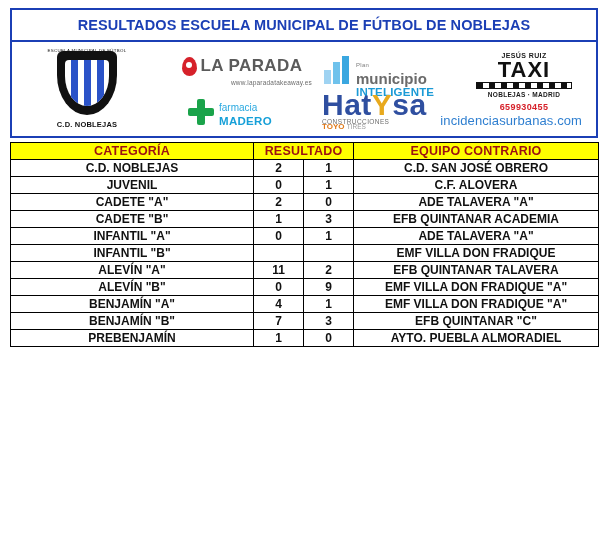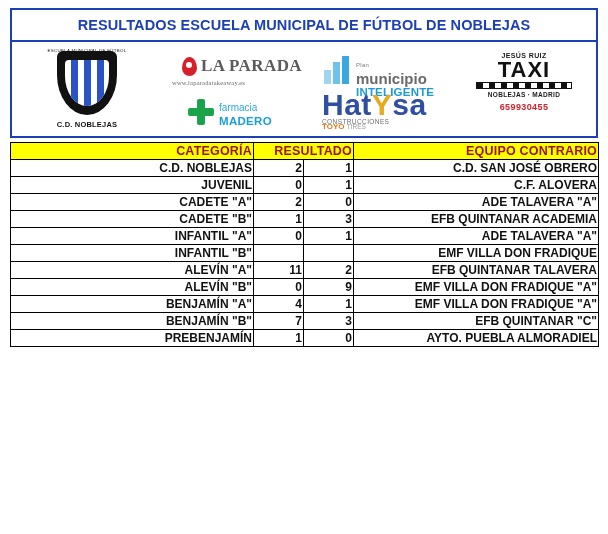--- a/index.html
+++ b/index.html
@@ -107,22 +107,21 @@
     color: #111;
     letter-spacing: 0.2px;
   }
 
   
   .parada {
     position: absolute;
     left: 160px;
     top: 14px;
     width: 140px;
-    text-align: left;
-    font-family: Liberation Serif, serif;
+    text-align: right;
   }
   .parada .line {
     display: flex;
     align-items: center;
     justify-content: center;
     gap: 4px;
   }
   .parada .pin {
     width: 15px;
     height: 19px;
@@ -321,21 +320,21 @@
   
   table.results {
     border-collapse: collapse;
     width: 588px;
     table-layout: fixed;
     margin-top: 4px;
   }
   table.results th, table.results td {
     border: 1px solid #000000;
     height: 15px;
-    text-align: right;
+    text-align: center;
     vertical-align: middle;
     font-size: 12px;
     font-weight: bold;
     color: #111111;
     box-sizing: border-box;
   }
   table.results thead th {
     background: #ffff00;
     color: #9c1111;
     font-size: 12.5px;
@@ -417,20 +416,21 @@
     </div>
 
     <div class="taxi">
       <div class="t0">JESÚS RUIZ</div>
       <div class="t1">TAXI</div>
       <div class="checkrow"></div>
       <div class="t2">NOBLEJAS · MADRID</div>
       <div class="t3">659930455</div>
     </div>
 
+    <div class="incidencias">incidenciasurbanas.com</div>
   </div>
 
   <table class="results">
     <colgroup>
       <col class="col-cat">
         <col class="col-g1">
         <col class="col-g2">
         <col class="col-riv">
     </colgroup>
     <thead>

